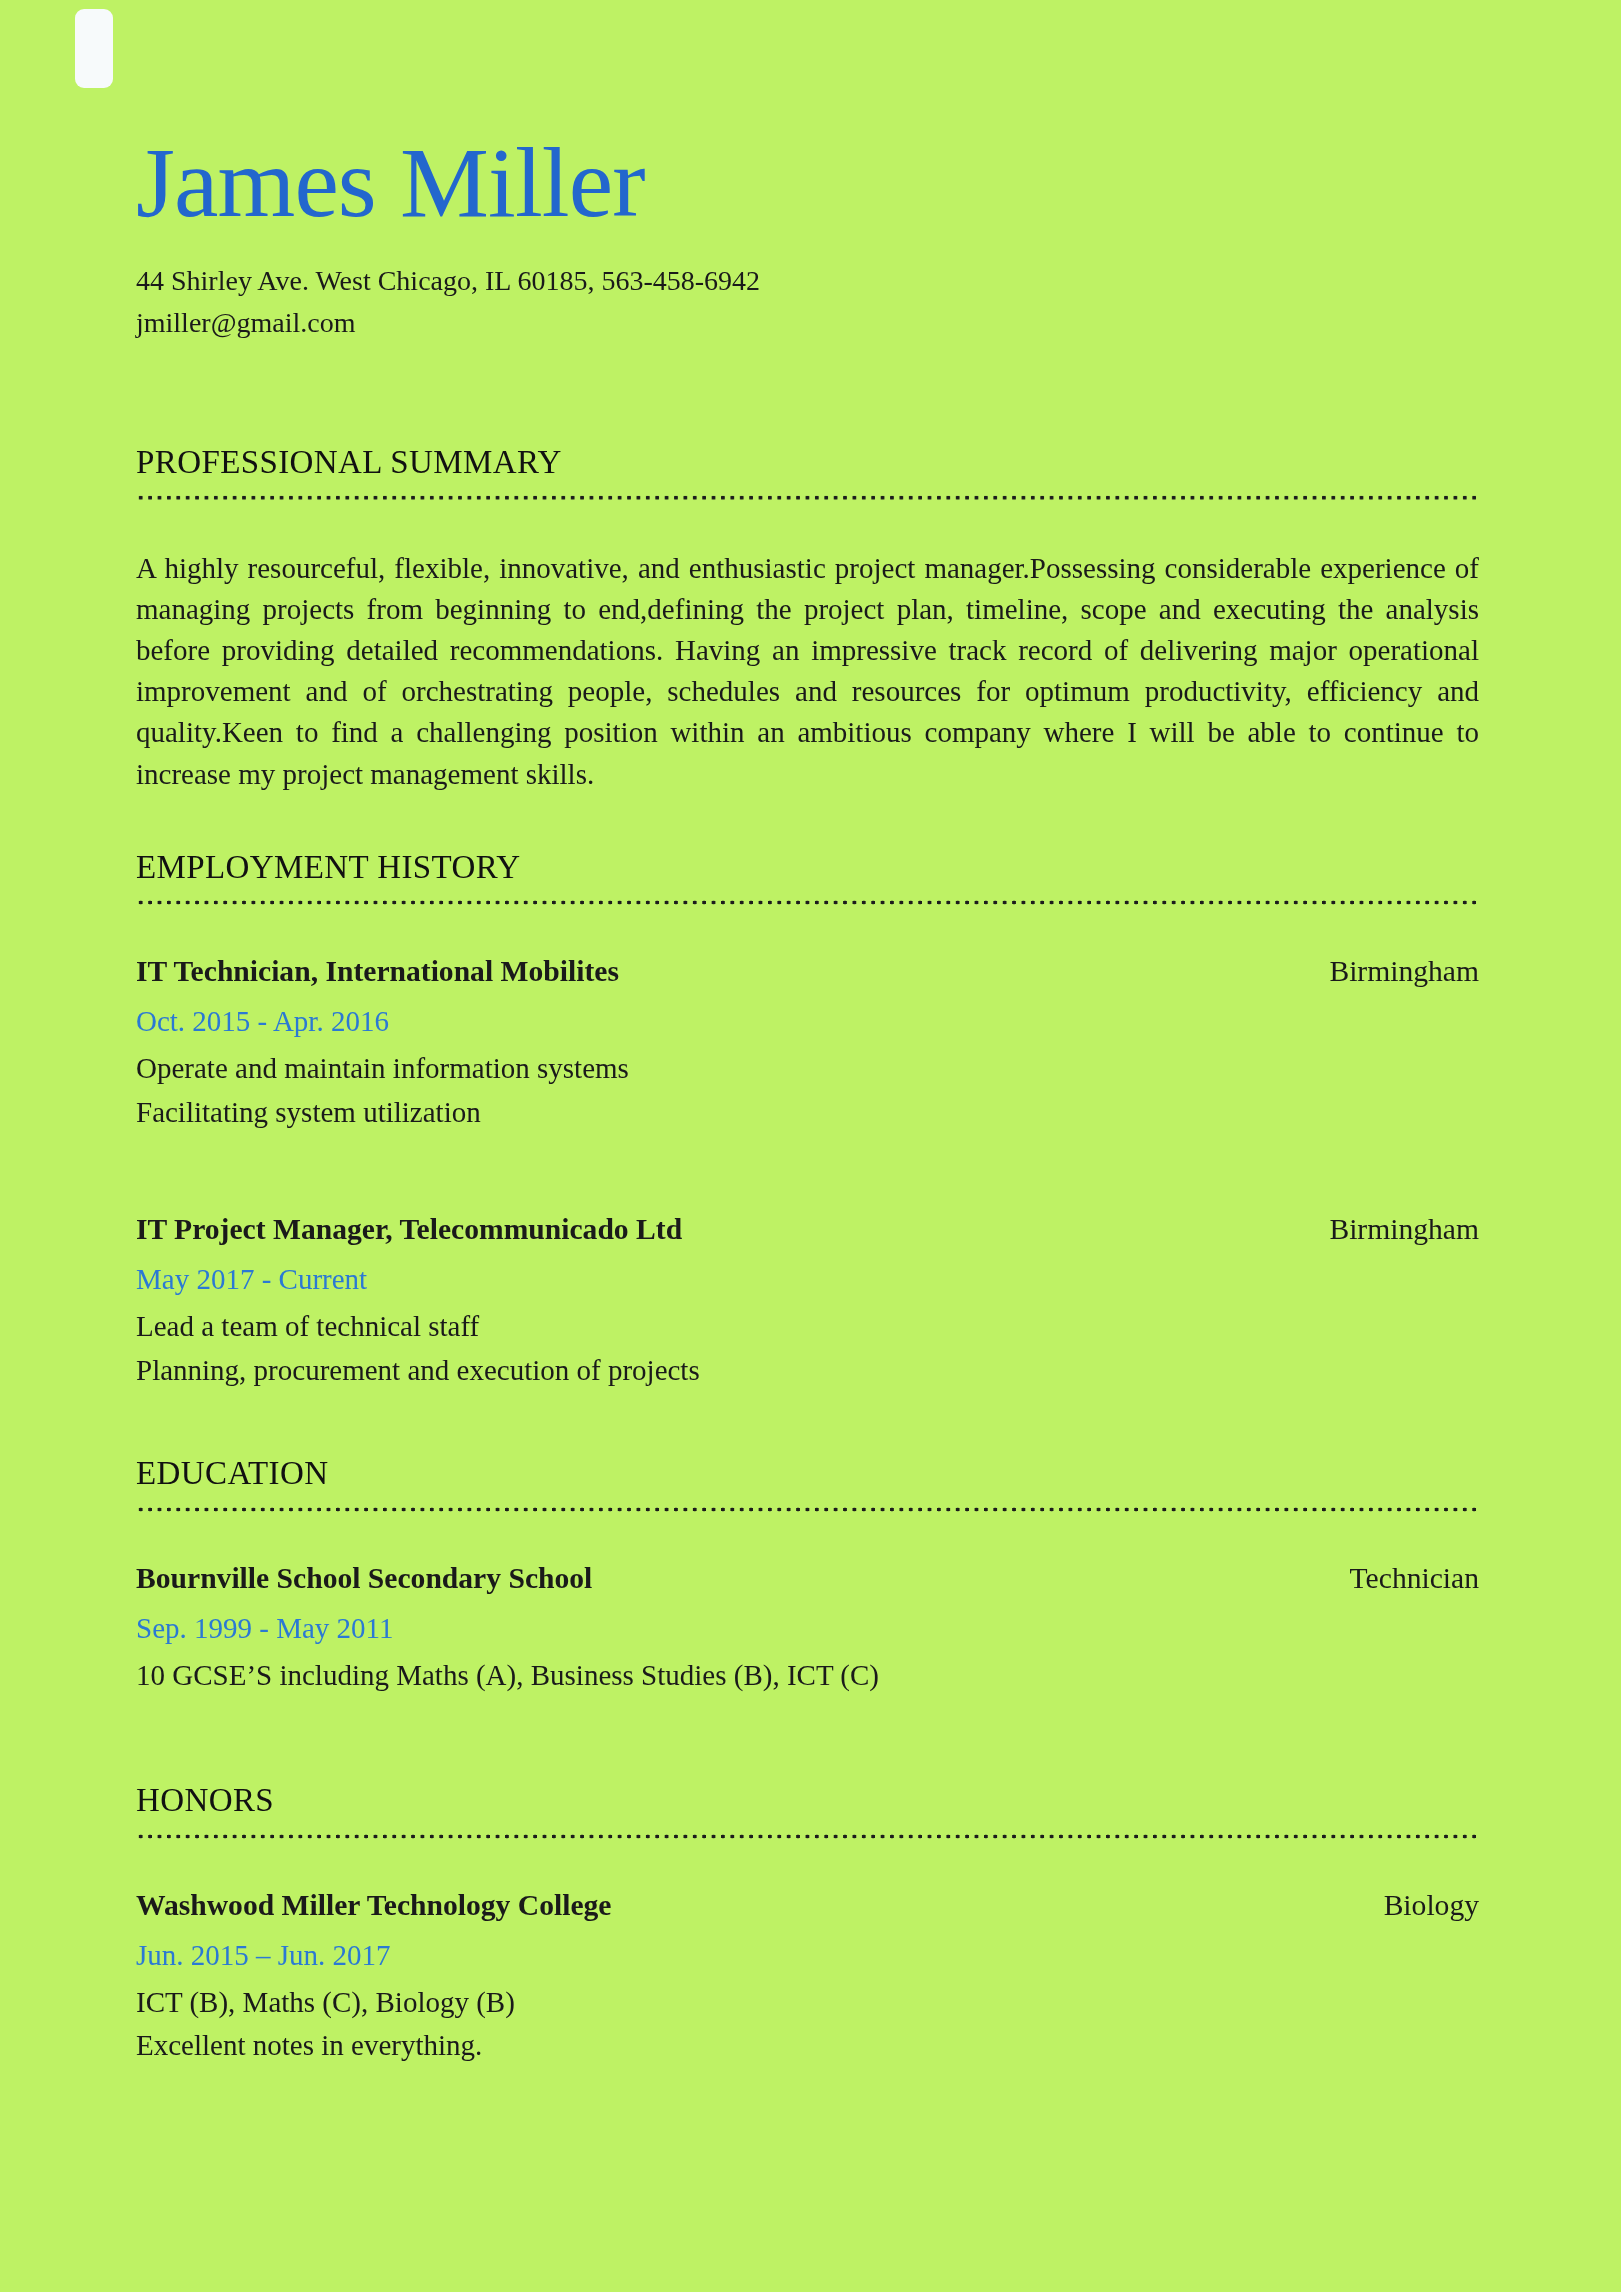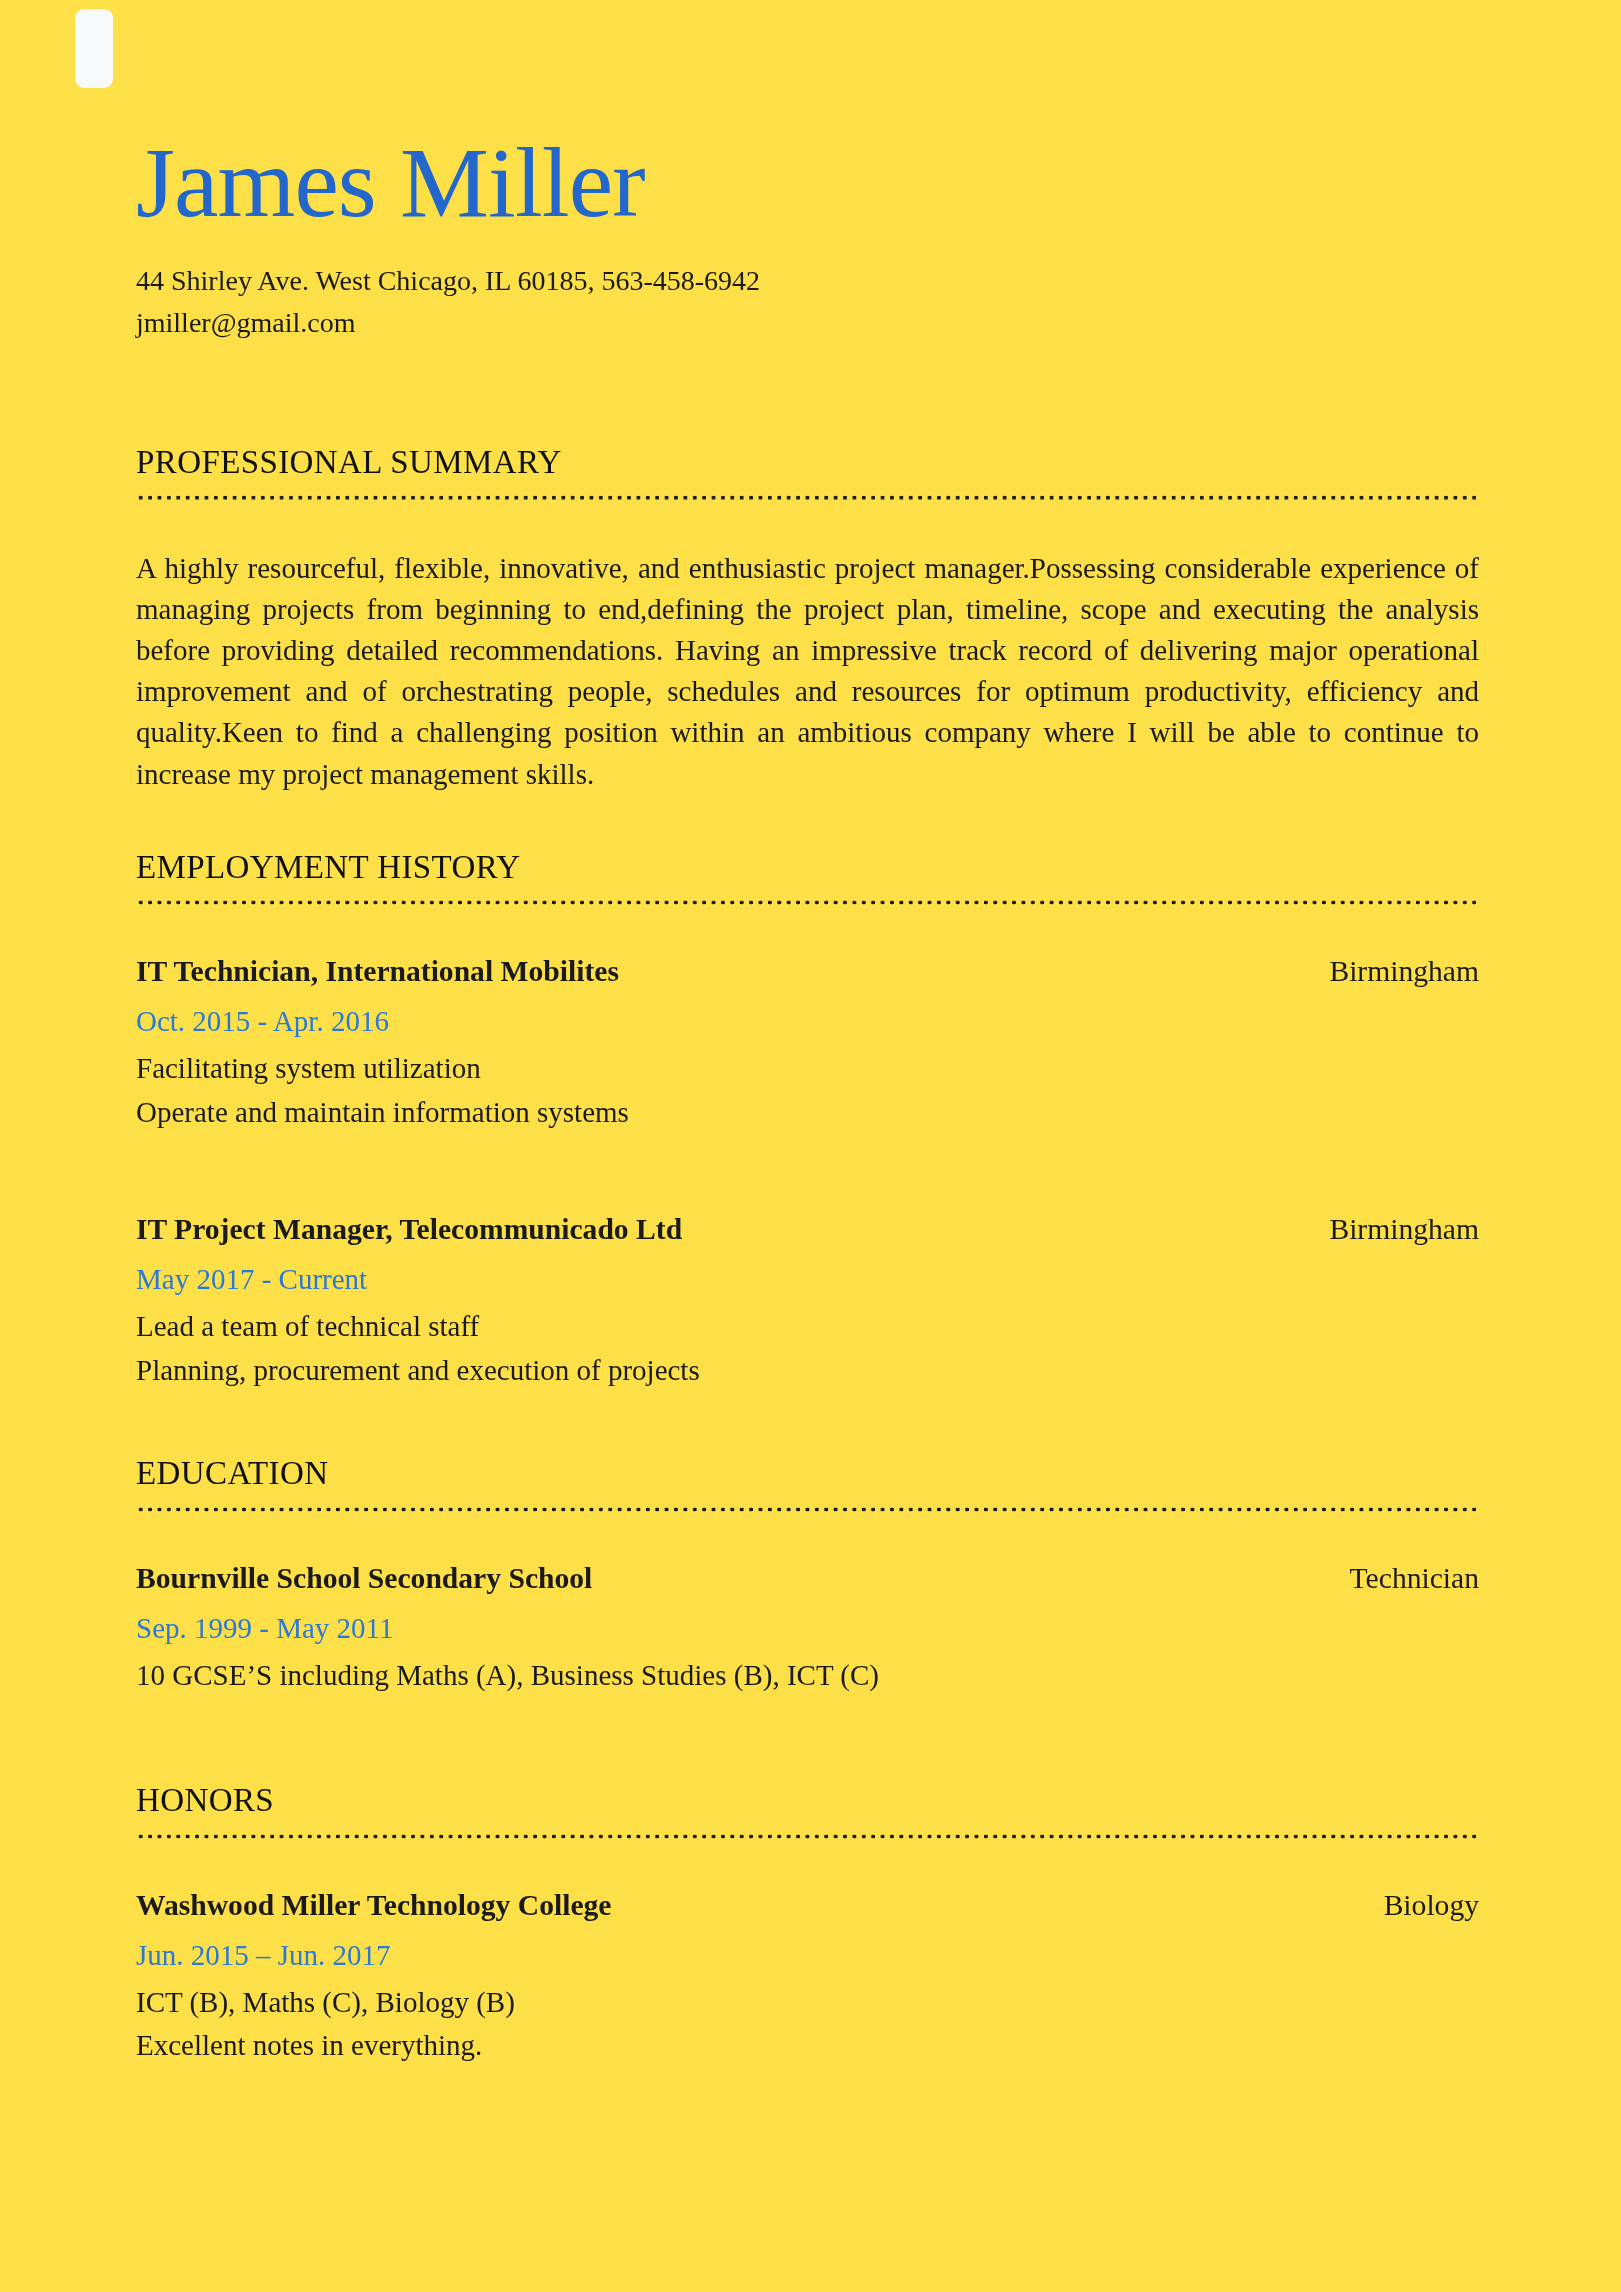--- a/index.html
+++ b/index.html
@@ -6,21 +6,21 @@
     margin: 0;
     padding: 0;
     background: #ffffff;
   }
   .page {
     position: relative;
     width: 1621px;
     height: 2293px;
     box-sizing: border-box;
     padding: 130px 142px 0 136px;
-    background: #fde047;
+    background: #bef264;
     overflow: hidden;
     font-family: "Liberation Serif", "DejaVu Serif", serif;
     color: var(--text, #1a1a1a);
   }
   .corner-smudge {
     position: absolute;
     left: 75px;
     top: 9px;
     width: 38px;
     height: 79px;
@@ -121,22 +121,22 @@
     <h2 class="section-title">EMPLOYMENT HISTORY</h2>
     <div class="dotted-rule"></div>
 
     <article class="entry">
       <div class="entry-head">
         <h3 class="entry-role">IT Technician, International Mobilites</h3>
         <span class="entry-location">Birmingham</span>
       </div>
       <div class="entry-dates">Oct. 2015 - Apr. 2016</div>
       <div class="entry-lines">
+        <div class="entry-line">Operate and maintain information systems</div>
         <div class="entry-line">Facilitating system utilization</div>
-        <div class="entry-line">Operate and maintain information systems</div>
       </div>
     </article>
 
     <article class="entry">
       <div class="entry-head">
         <h3 class="entry-role">IT Project Manager, Telecommunicado Ltd</h3>
         <span class="entry-location">Birmingham</span>
       </div>
       <div class="entry-dates">May 2017 - Current</div>
       <div class="entry-lines">

